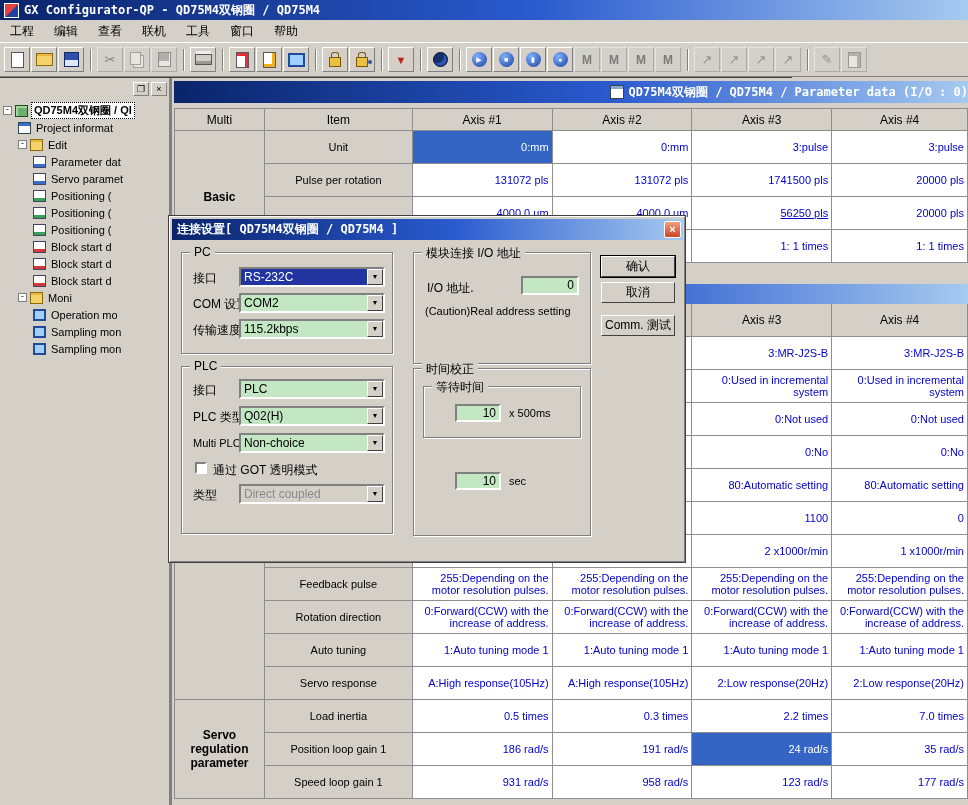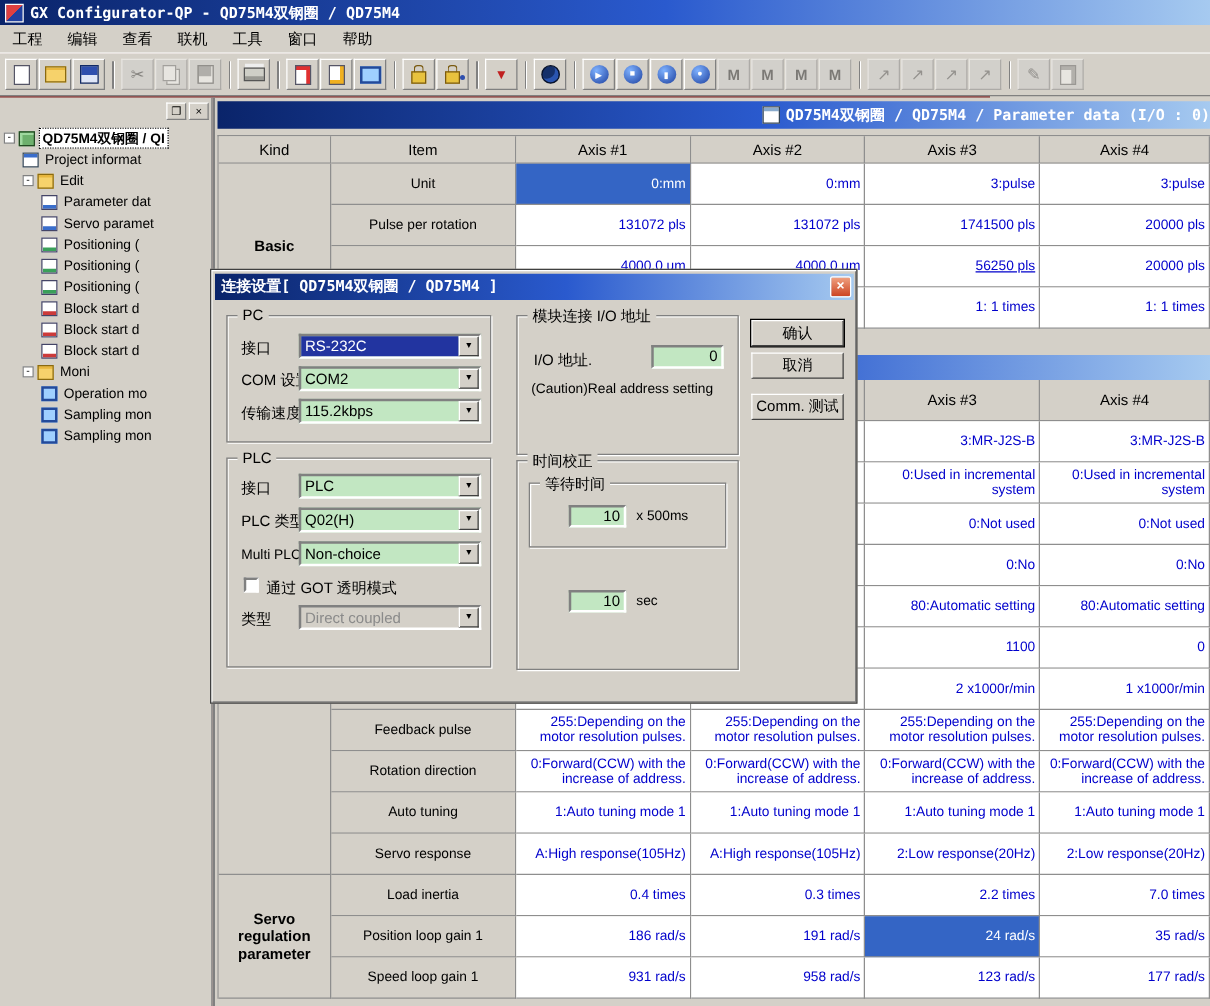--- a/index.html
+++ b/index.html
@@ -1,18 +1,18 @@
 <!DOCTYPE html>
 <html><head>
 <meta charset="utf-8">
 <style>
   html,body{margin:0;padding:0;}
   body{width:968px;height:805px;overflow:hidden;background:#D4D0C8;
        font-family:"Liberation Sans","DejaVu Sans",sans-serif;}
-  #screen{position:relative;width:792px;height:805px;background:#7f1d1d;}
+  #screen{position:relative;width:792px;height:805px;background:#404040;}
 
   
   .titlebar{position:absolute;left:0;top:0;width:968px;height:20px;
     background:linear-gradient(90deg,#0A246A 0%,#2A5ACE 55%,#A6CAF0 100%);
     display:flex;align-items:center;color:#fff;
     font:bold 12px "DejaVu Sans Mono",monospace;padding-left:4px;box-sizing:border-box;}
   .appicon{width:13px;height:13px;margin-right:5px;border:1px solid #fff;
     background:linear-gradient(135deg,#e04040 0 50%,#2040a0 50% 100%);}
   .menubar{position:absolute;left:0;top:20px;width:968px;height:22px;background:#D4D0C8;
     display:flex;align-items:center;border-bottom:1px solid #fff;}
@@ -347,21 +347,21 @@
       </div>
   </div>
 
   <div id="child">
     <div class="wtitle">
       <span class="wicon"></span>
       <span>QD75M4双钢圈 / QD75M4 / Parameter data (I/O : 0)</span>
     </div>
     <div id="param-table">
         <div class="thead">
-          <div class="th" style="width: 90px; height: 22px;">Kind</div>
+          <div class="th" style="width: 90px; height: 22px;">Multi</div>
           <div class="th" style="width: 148px; height: 22px;">Item</div>
           <div class="th" style="width: 140px; height: 22px;">Axis #1</div>
           <div class="th" style="width: 140px; height: 22px;">Axis #2</div>
           <div class="th" style="width: 140px; height: 22px;">Axis #3</div>
           <div class="th" style="width: 136px; height: 22px;">Axis #4</div>
         </div>
         <div class="seg">
           <div class="kindcell" style="top: 0px; height: 132px;">Basic</div>
           <div class="trow">
             <div class="c-item">Unit</div>
@@ -477,21 +477,21 @@
           </div>
           <div class="trow">
             <div class="c-item">Servo response</div>
             <div class="c-val" style="width: 140px;">A:High response(105Hz)</div>
             <div class="c-val" style="width: 140px;">A:High response(105Hz)</div>
             <div class="c-val" style="width: 140px;">2:Low response(20Hz)</div>
             <div class="c-val" style="width: 136px;">2:Low response(20Hz)</div>
           </div>
           <div class="trow">
             <div class="c-item">Load inertia</div>
-            <div class="c-val" style="width: 140px;">0.4 times</div>
+            <div class="c-val" style="width: 140px;">0.5 times</div>
             <div class="c-val" style="width: 140px;">0.3 times</div>
             <div class="c-val" style="width: 140px;">2.2 times</div>
             <div class="c-val" style="width: 136px;">7.0 times</div>
           </div>
           <div class="trow">
             <div class="c-item">Position loop gain 1</div>
             <div class="c-val" style="width: 140px;">186 rad/s</div>
             <div class="c-val" style="width: 140px;">191 rad/s</div>
             <div class="c-val sel" style="width: 140px;">24 rad/s</div>
             <div class="c-val" style="width: 136px;">35 rad/s</div>

